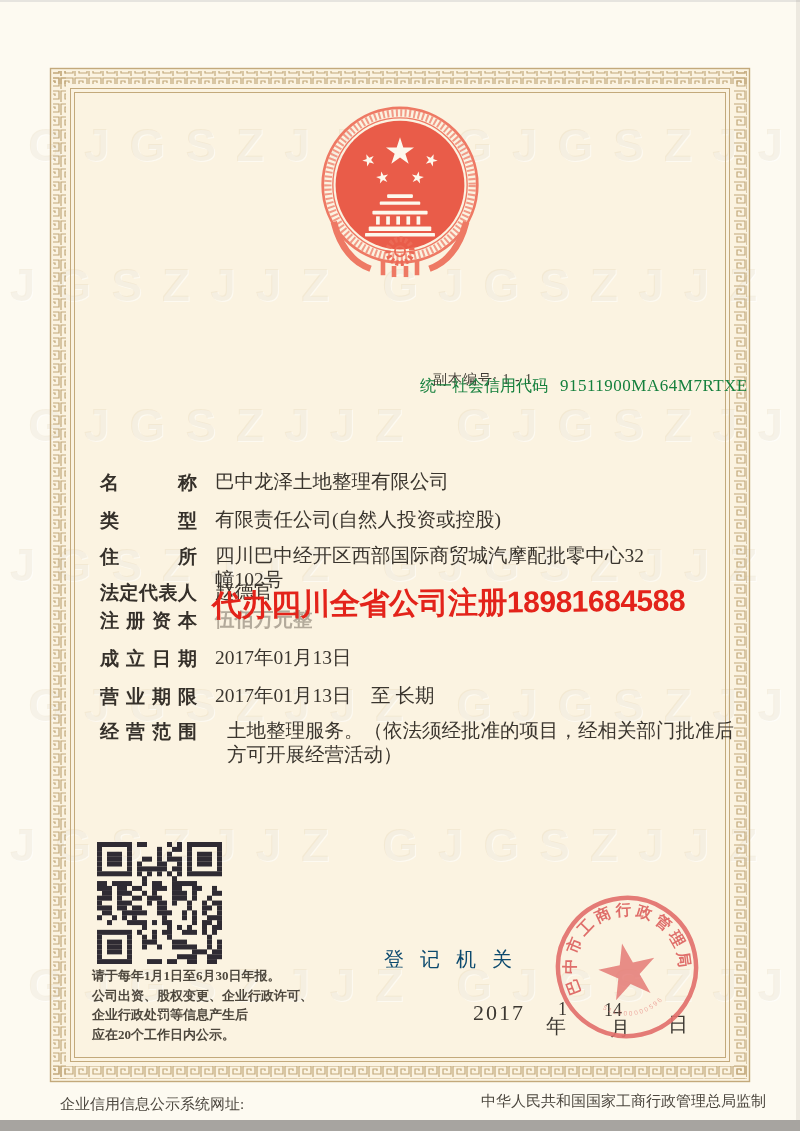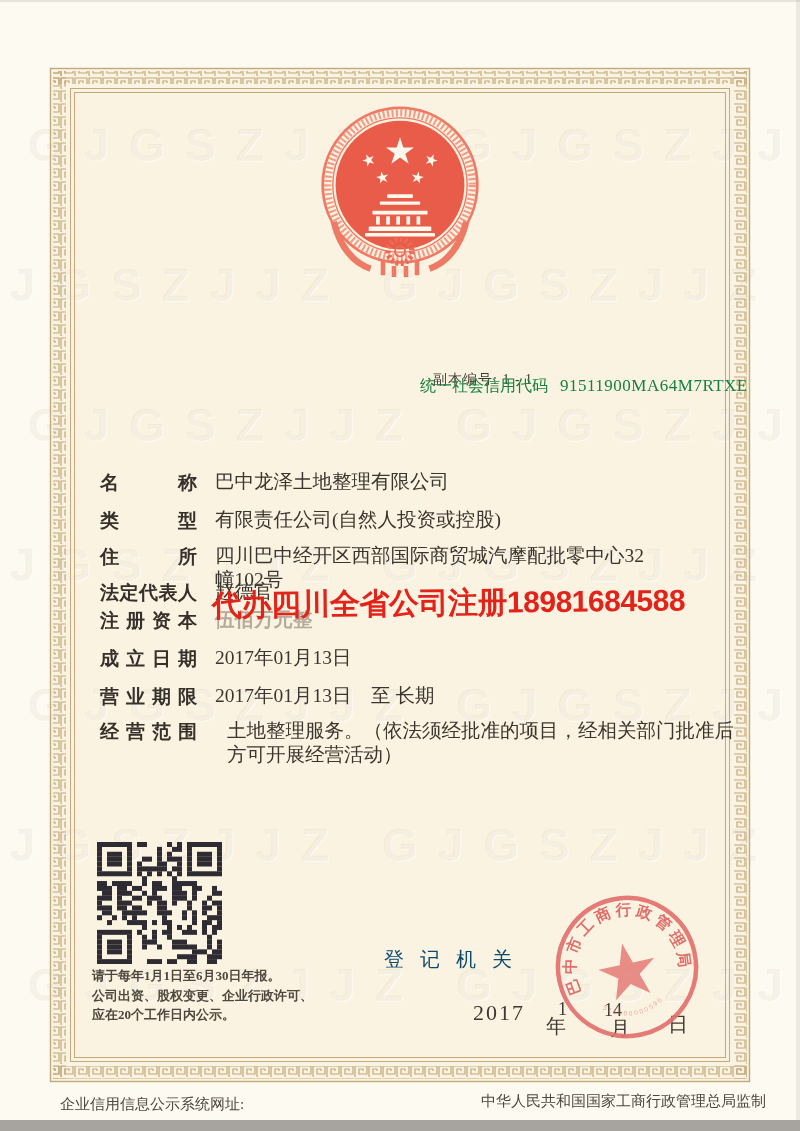--- a/index.html
+++ b/index.html
@@ -483,20 +483,21 @@
   <span class="t d-year">2017</span>
   <span class="t d-mnum">1</span>
   <span class="t d-ychar">年</span>
   <span class="t d-dnum">14</span>
   <span class="t d-mchar">月</span>
   <span class="t d-dchar">日</span>
 
   <div class="t notice">
     <span>请于每年1月1日至6月30日年报。</span>
     <span>公司出资、股权变更、企业行政许可、</span>
+    <span>企业行政处罚等信息产生后</span>
     <span>应在20个工作日内公示。</span>
   </div>
 
   <div class="t foot-l">企业信用信息公示系统网址:</div>
   <div class="t foot-r">中华人民共和国国家工商行政管理总局监制</div>
 
   <div class="edge-top"></div>
   <div class="edge-right"></div>
   <div class="edge-bottom"></div>
 </div>

